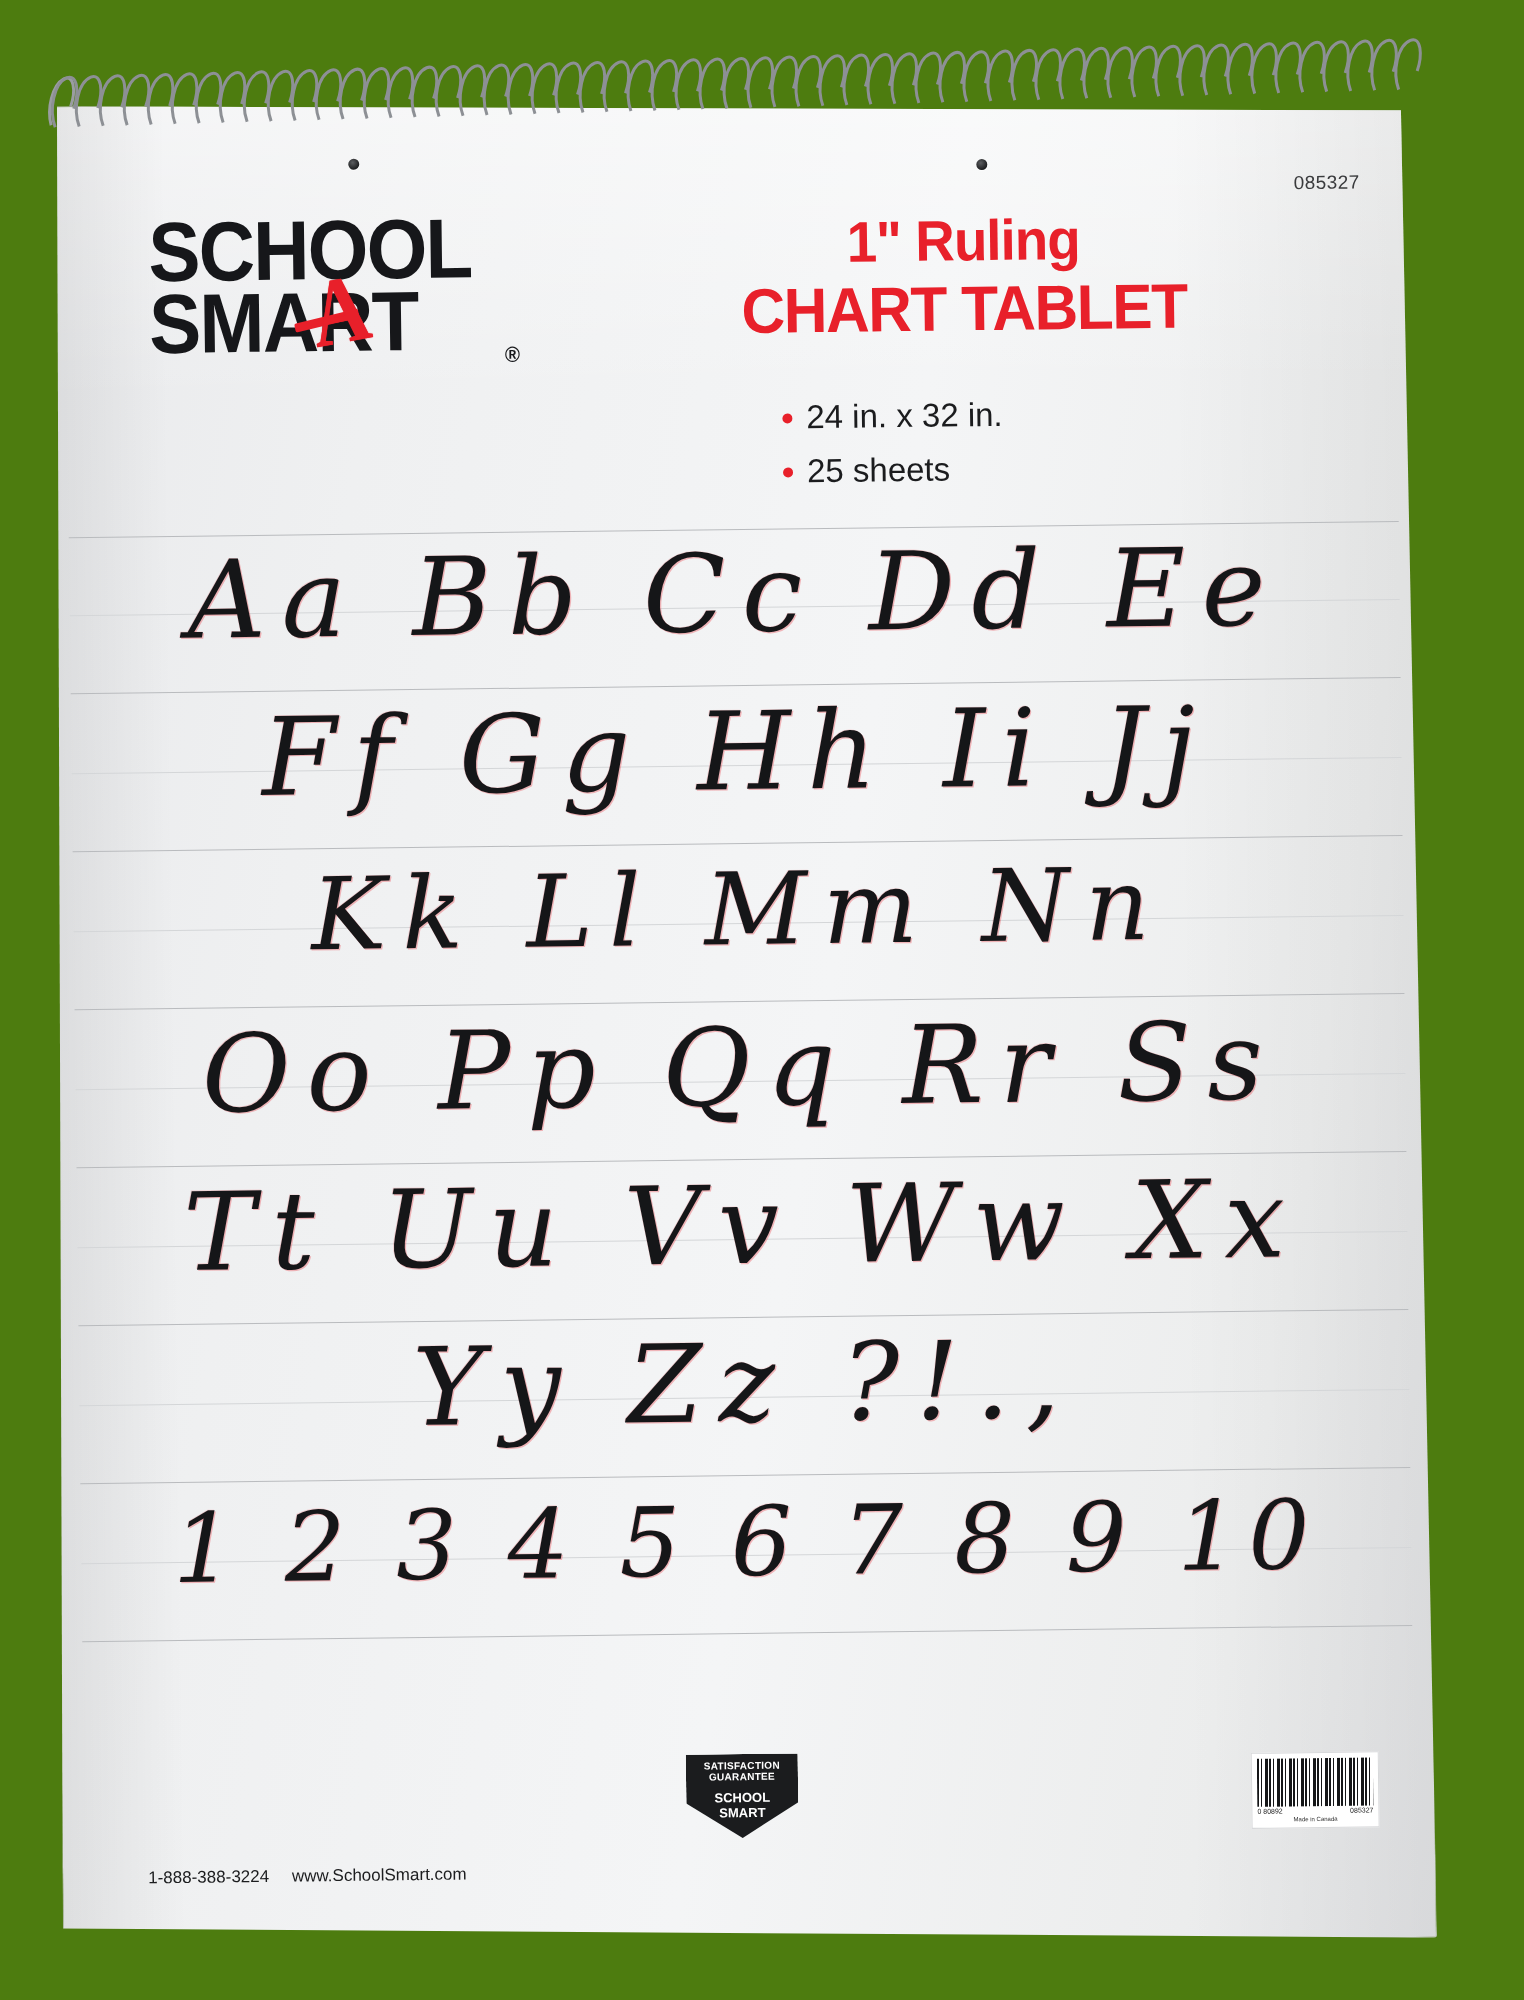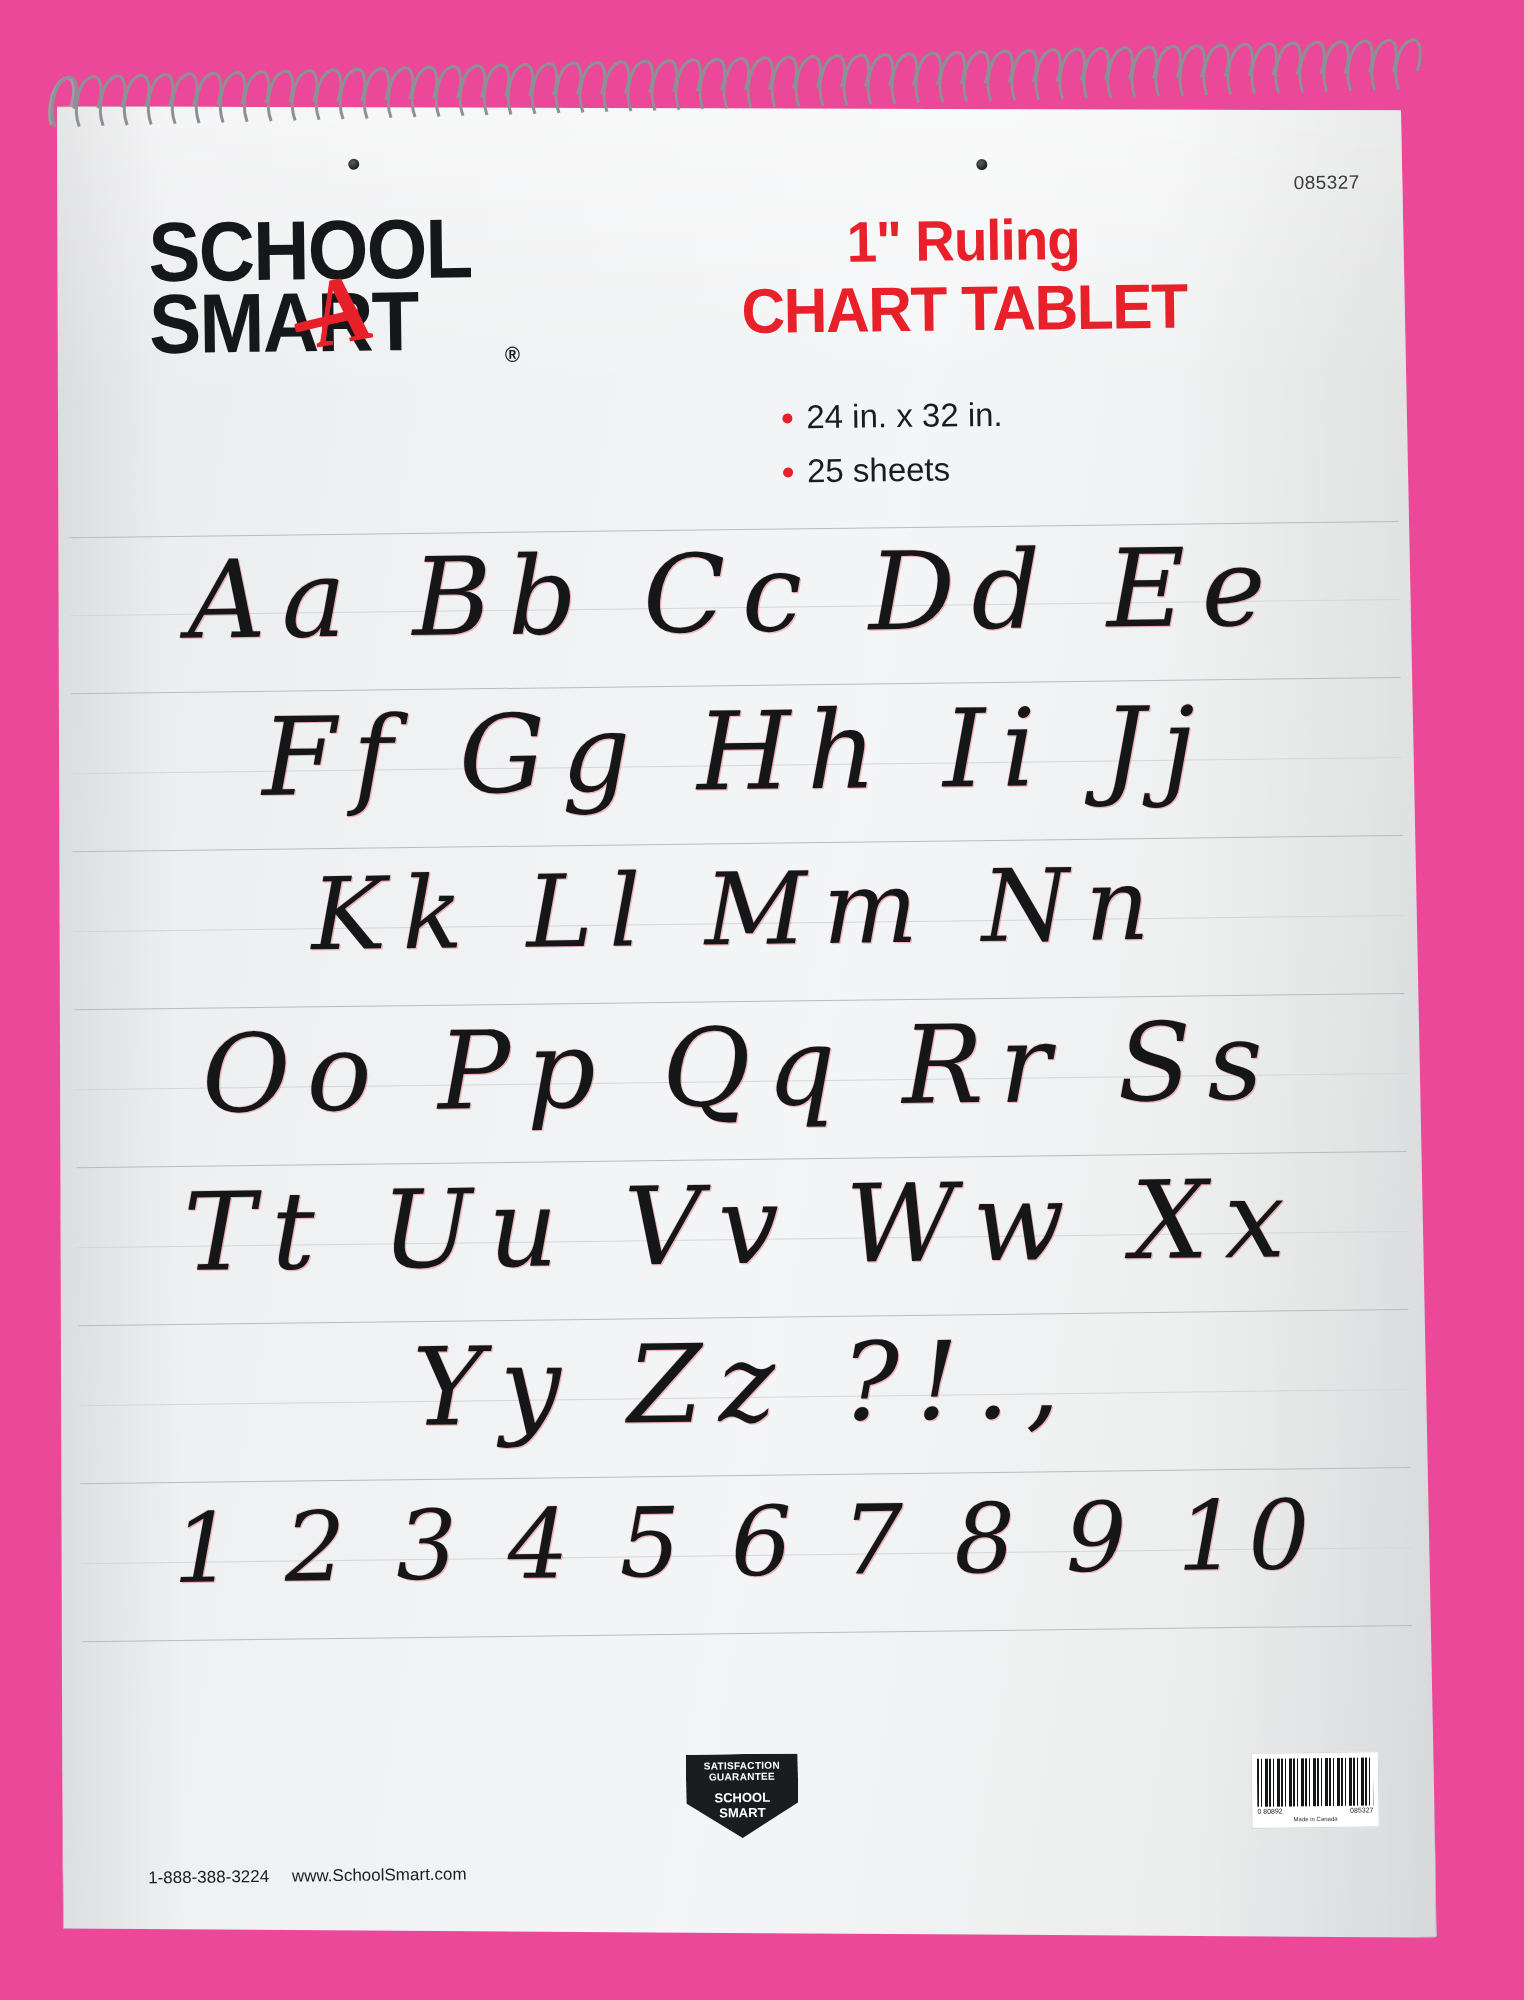--- a/index.html
+++ b/index.html
@@ -11,21 +11,21 @@
     width: 1524px;
     height: 2000px;
     font-family: "Liberation Sans", sans-serif;
     overflow: hidden;
   }
 
   #stage {
     position: relative;
     width: 1524px;
     height: 2000px;
-    background: #ec4899;
+    background: #4d7c0f;
   }
 
   
   .tablet {
     position: absolute;
     left: 40px;
     top: 60px;
     width: 1400px;
     height: 1890px;
     transform: rotate(-0.7deg);

